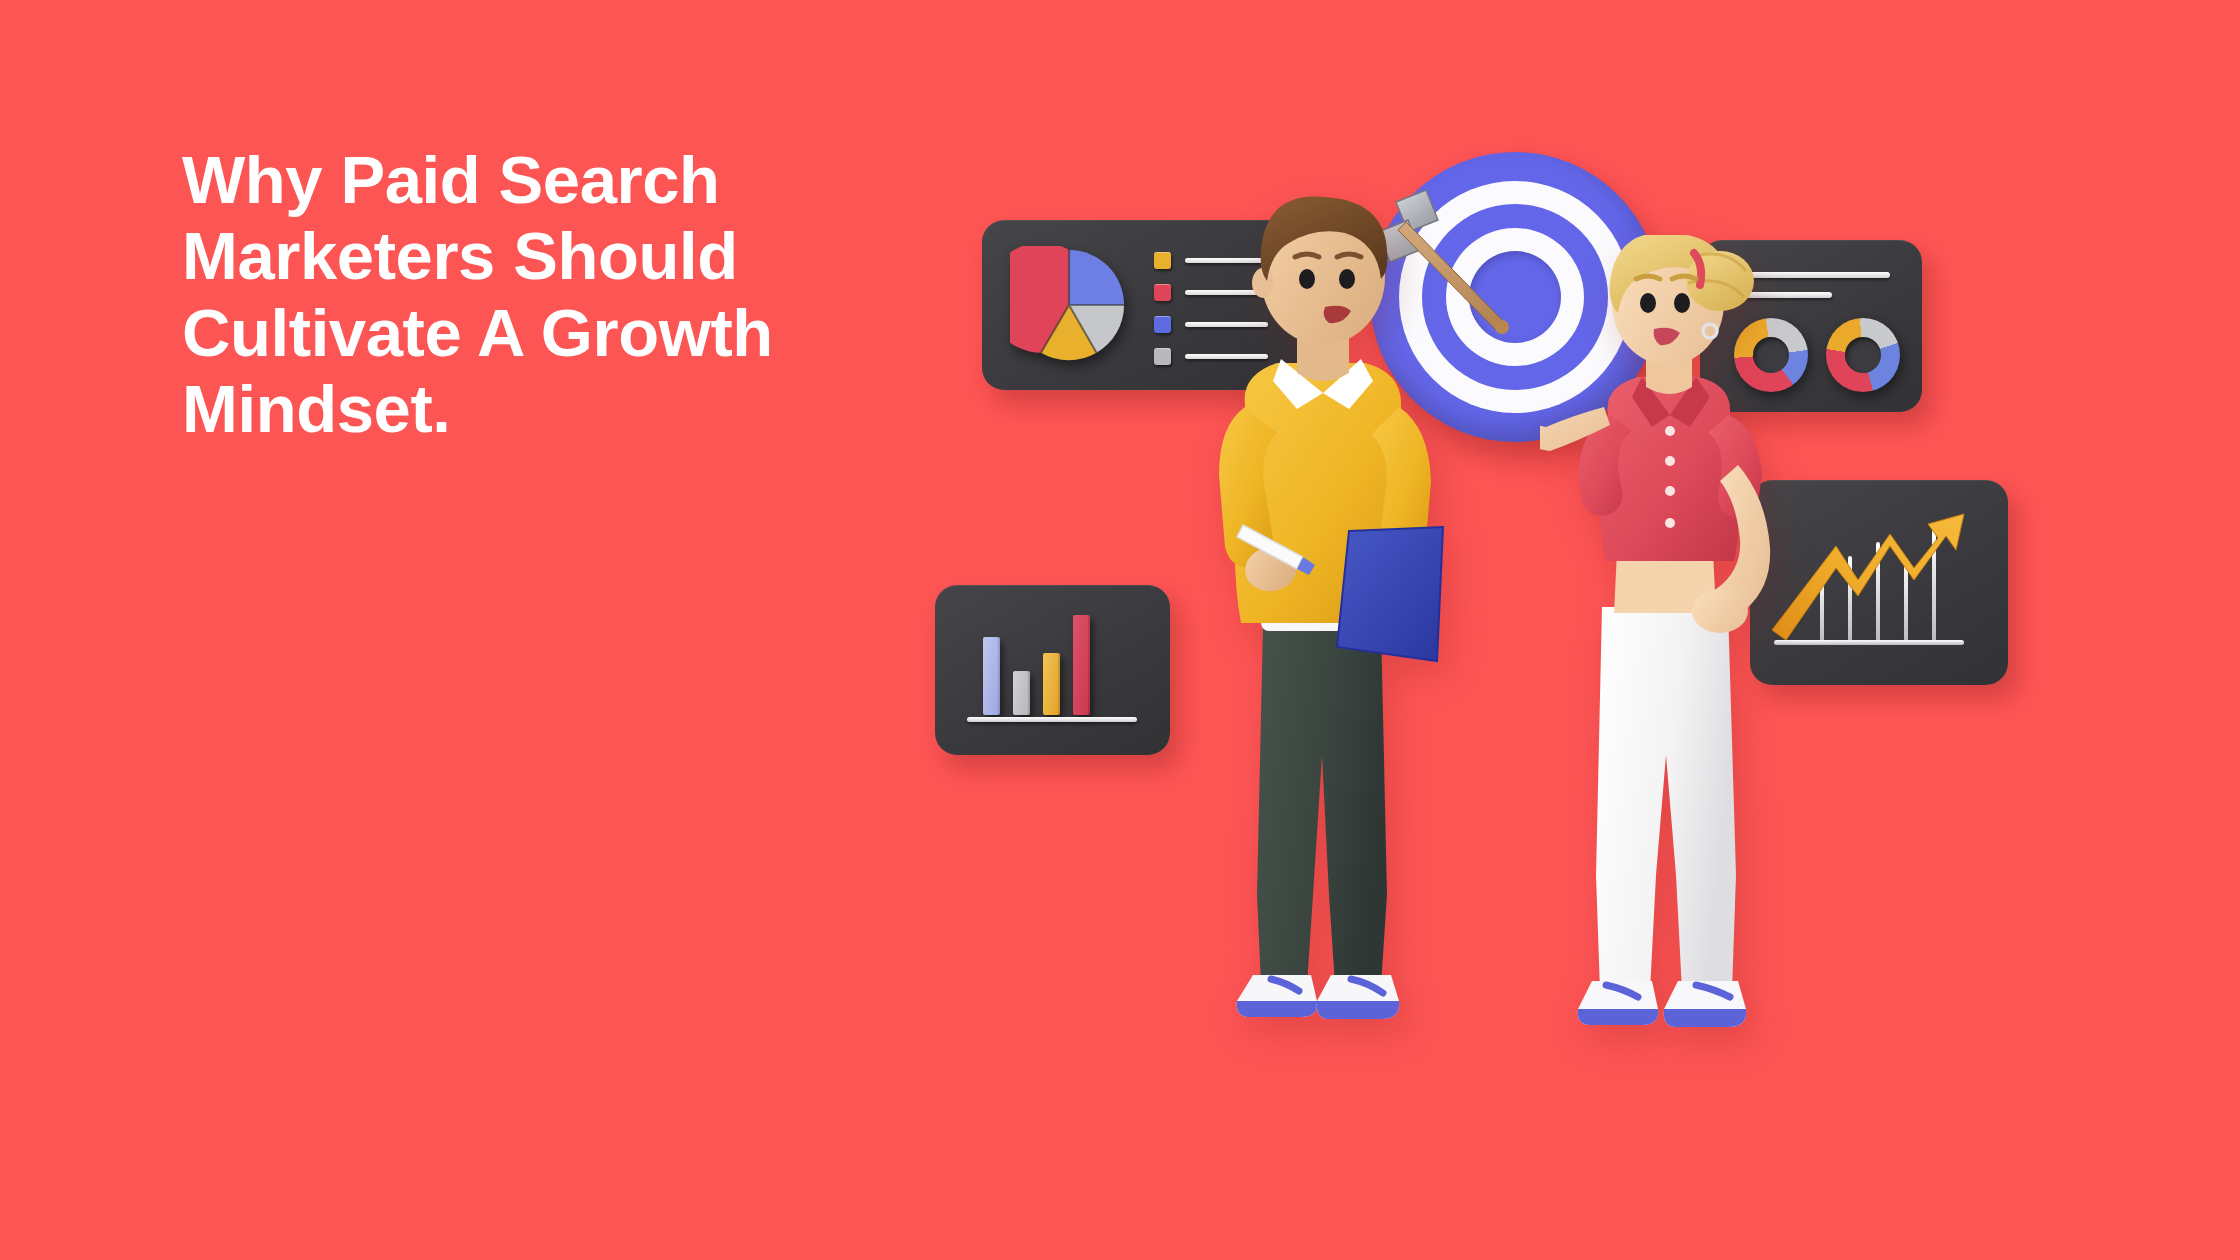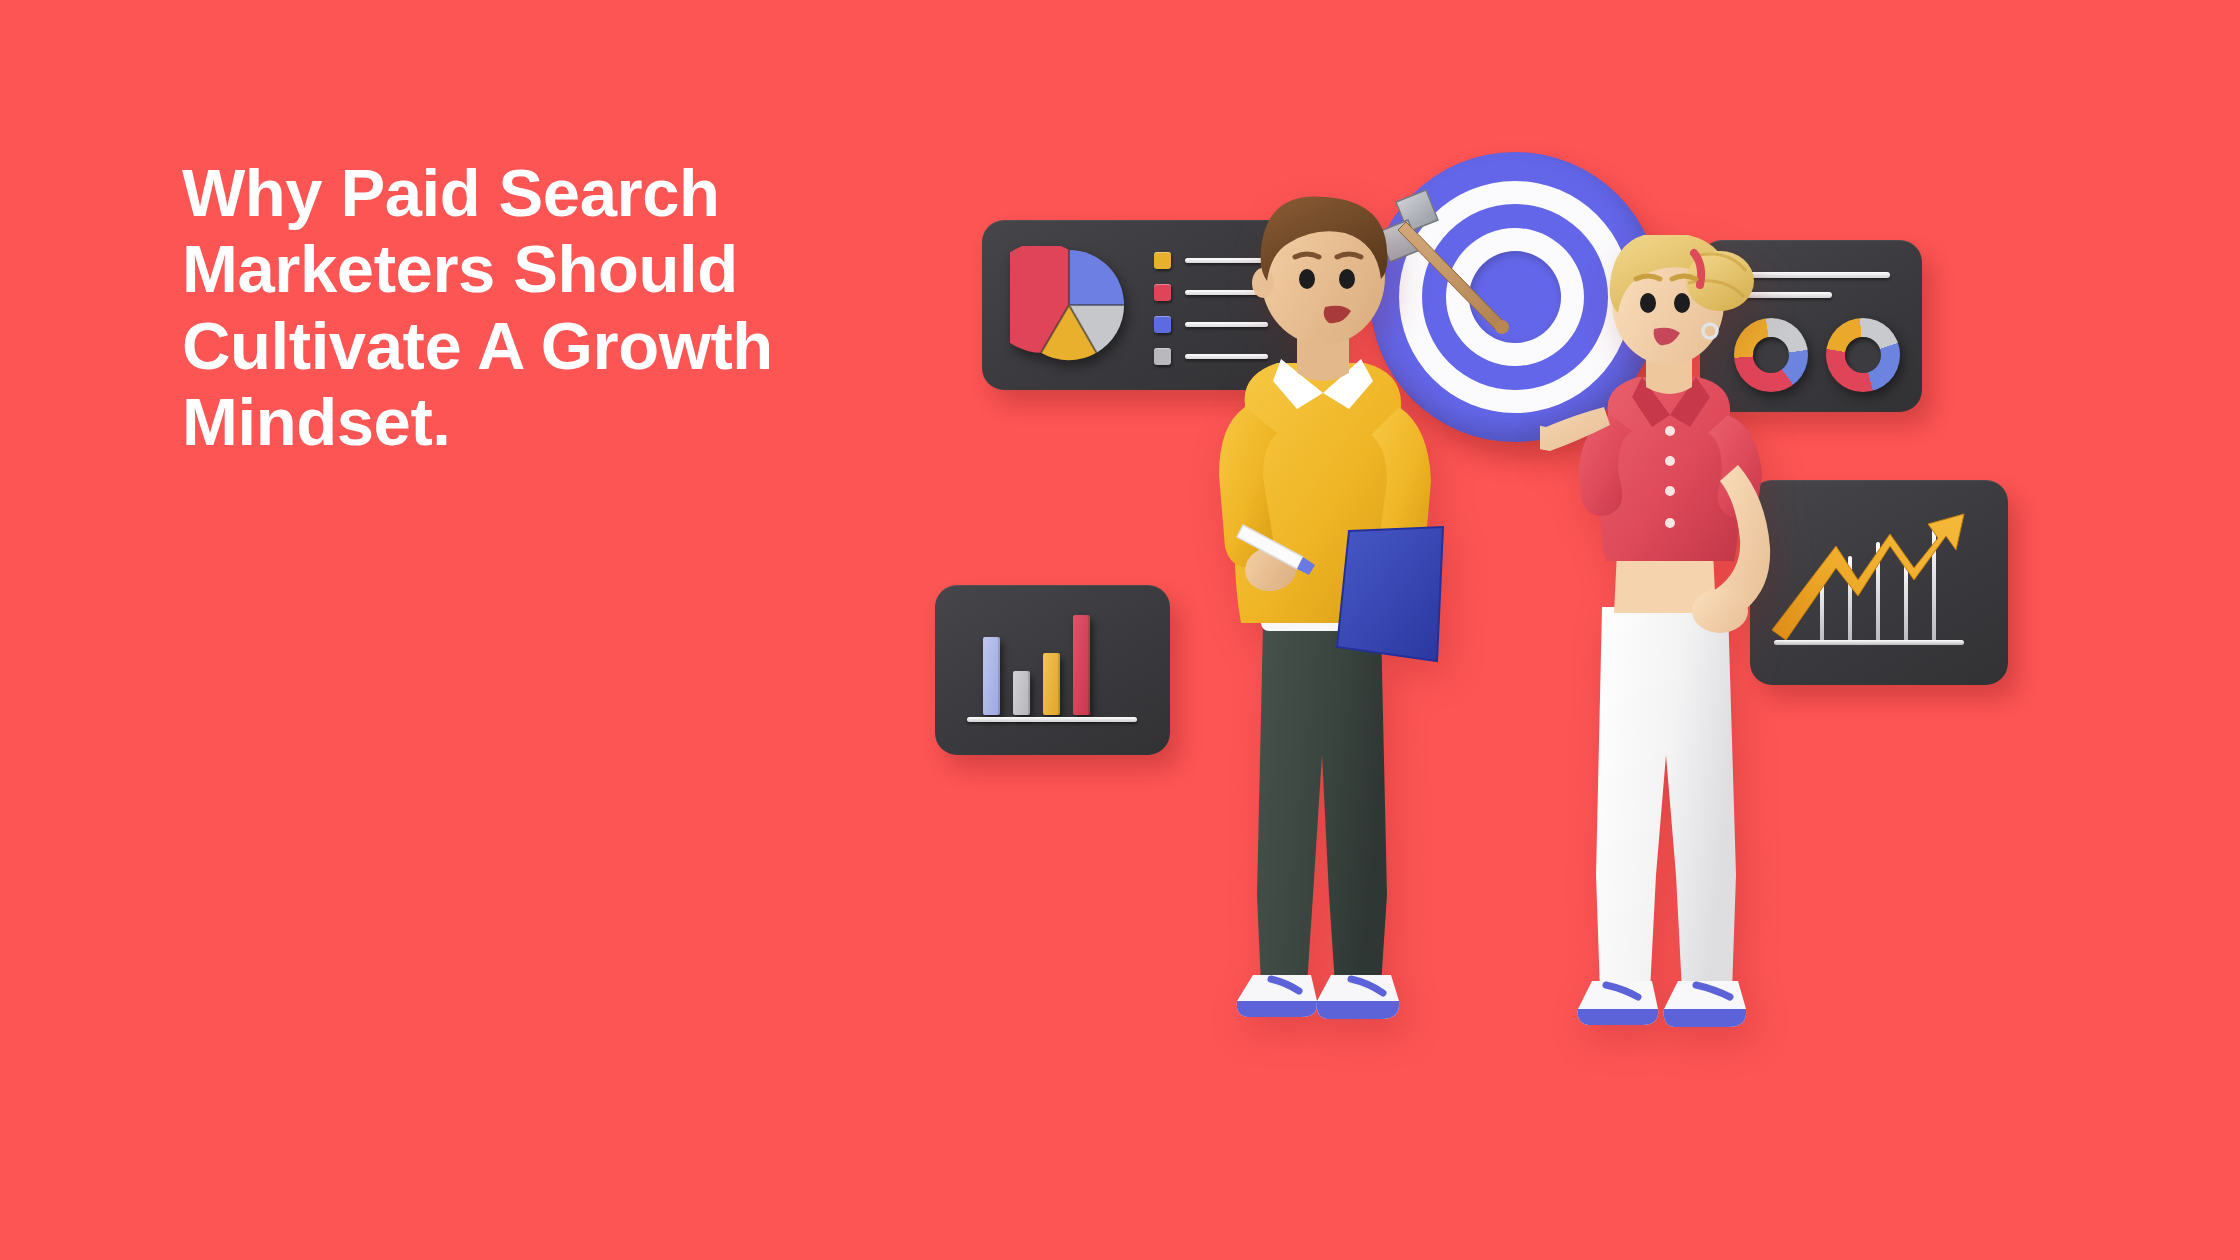--- a/index.html
+++ b/index.html
@@ -14,21 +14,21 @@
     width: 2240px;
     height: 1260px;
     background: #fd5454;
     overflow: hidden;
   }
 
   
   #headline {
     position: absolute;
     left: 182px;
-    top: 155px;
+    top: 142px;
     width: 760px;
     color: #ffffff;
     font-weight: 700;
     font-size: 67px;
     line-height: 1.14;
     letter-spacing: -0.4px;
     white-space: pre-wrap;
   }
 
   

